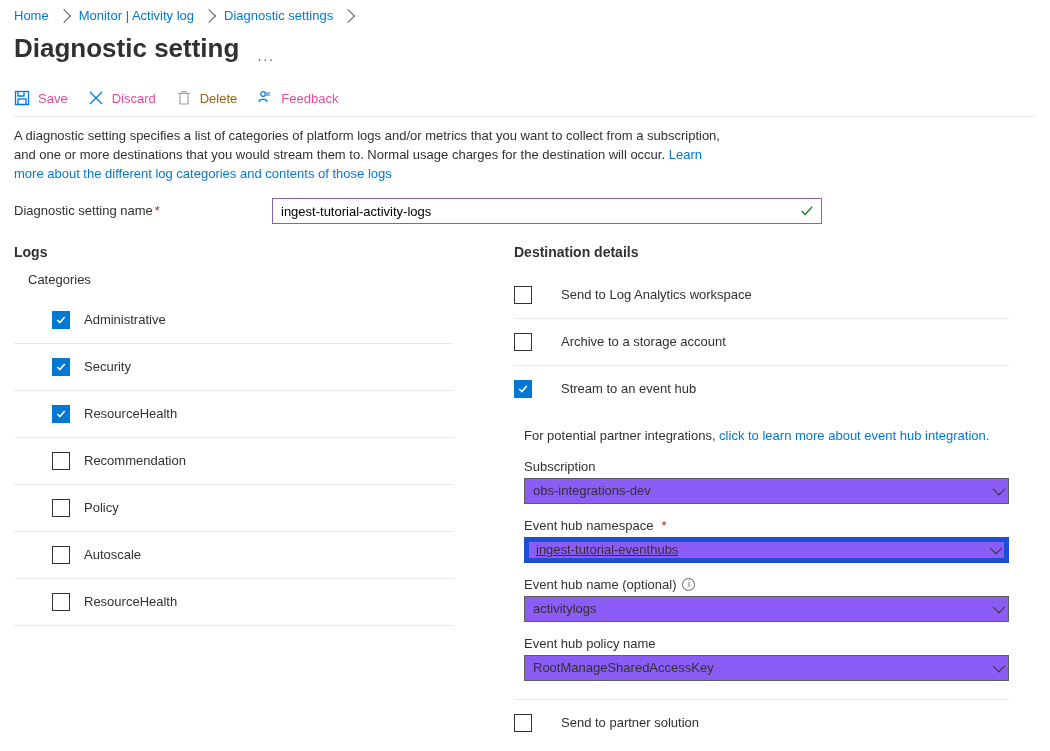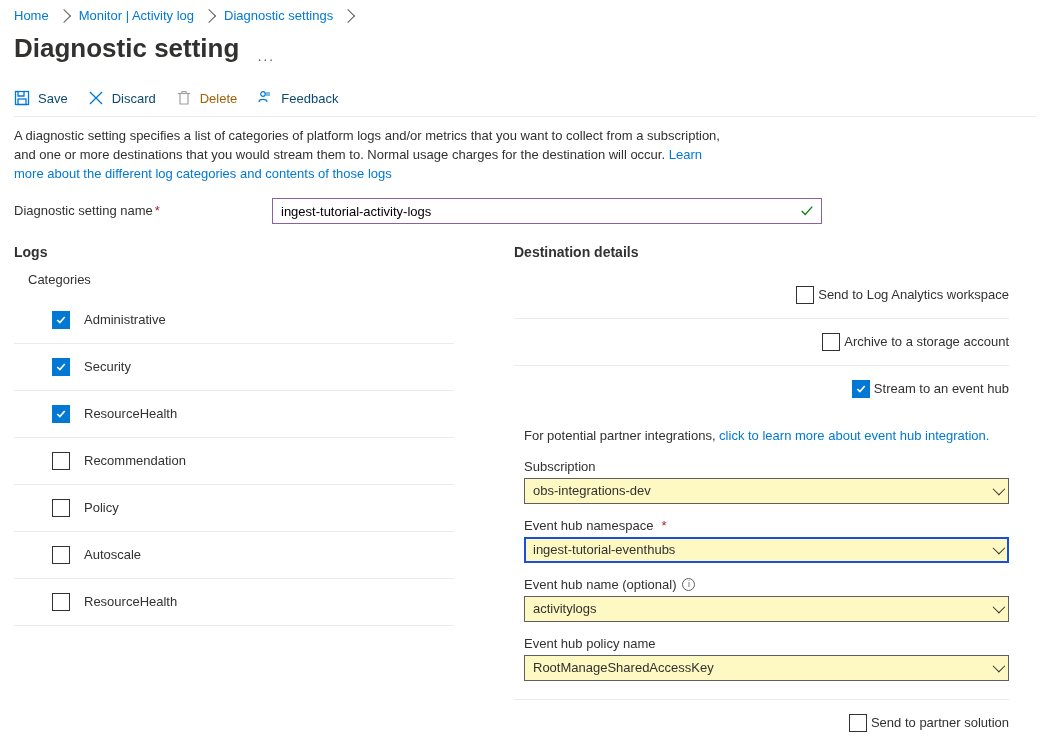--- a/index.html
+++ b/index.html
@@ -20,21 +20,21 @@
   .breadcrumb .bc-link { color: #0078d4; }
   .chev { width: 10px; height: 10px; border-right: 1.5px solid #605e5c; border-bottom: 1.5px solid #605e5c; transform: rotate(-45deg); }
 
   
   .title-row { display: flex; align-items: center; gap: 18px; }
   h1.page-title { font-size: 26px; font-weight: 600; margin: 2px 0 22px 0; }
   .ellipsis { color: #605e5c; letter-spacing: 1px; font-size: 14px; cursor: pointer; user-select: none; }
 
   
   .toolbar { display: flex; align-items: center; gap: 20px; padding: 4px 0 10px 0; border-bottom: 1px solid #edebe9; margin-bottom: 10px; }
-  .tb-btn { display: flex; align-items: center; gap: 8px; cursor: pointer; color: #0c4a6e; }
+  .tb-btn { display: flex; align-items: center; gap: 8px; cursor: pointer; color: #ec4899; }
   .tb-btn.disabled { color: #a16207; cursor: default; }
   .tb-icon svg { width: 16px; height: 16px; display: block; }
 
   
   .description { max-width: 710px; line-height: 1.45; margin: 6px 0 14px 0; }
 
   
   .form-row { display: flex; align-items: center; gap: 18px; margin-bottom: 20px; }
   .form-label { width: 240px; }
   .req { color: #a4262c; margin-left: 2px; }
@@ -76,38 +76,37 @@
     flex: 0 0 18px;
     cursor: pointer;
   }
   .cb.checked { background: #0078d4; border-color: #0078d4; }
   .cb svg { width: 12px; height: 12px; display: none; }
   .cb.checked svg { display: block; }
 
   
   .dest-block { padding: 0; }
   .dest-row {
-    display: flex; align-items: center; gap: 4px;
+    display: flex; align-items: center; gap: 29px;
     padding: 14px 0 14px 0;
     border-bottom: 1px solid #edebe9;
-    justify-content: flex-end;
   }
 
   .dest-eventhub-details { padding: 10px 0 14px 10px; border-bottom: 1px solid #edebe9; }
   .note { margin: 6px 0 16px 0; }
 
   .field { margin-bottom: 14px; }
   .field-label { margin-bottom: 4px; display: flex; align-items: center; gap: 6px; }
   .info-icon { width: 13px; height: 13px; border: 1px solid #605e5c; border-radius: 50%; display: inline-flex; align-items: center; justify-content: center; font-size: 9px; color: #605e5c; cursor: pointer; }
   .select {
     width: 100%; height: 26px; border: 1px solid #605e5c;
     display: flex; align-items: center; justify-content: space-between;
-    padding: 0 6px 0 8px; background: #fef9c3; cursor: pointer;
-  }
-  .select.highlight { border: 2px solid #1d4ed8; padding: 0 5px 0 7px; }
+    padding: 0 6px 0 8px; background: #8b5cf6; cursor: pointer;
+  }
+  .select.highlight { border: 5px solid #1d4ed8; padding: 0 5px 0 7px; text-decoration: underline; }
   .select .caret { width: 9px; height: 9px; border-right: 1.5px solid #323130; border-bottom: 1.5px solid #323130; transform: rotate(45deg) translateY(-2px); }
 
 </style>
 </head>
 <body>
 
 <div class="page">
 
   <div class="breadcrumb">
     <a class="bc-link">Home</a>

